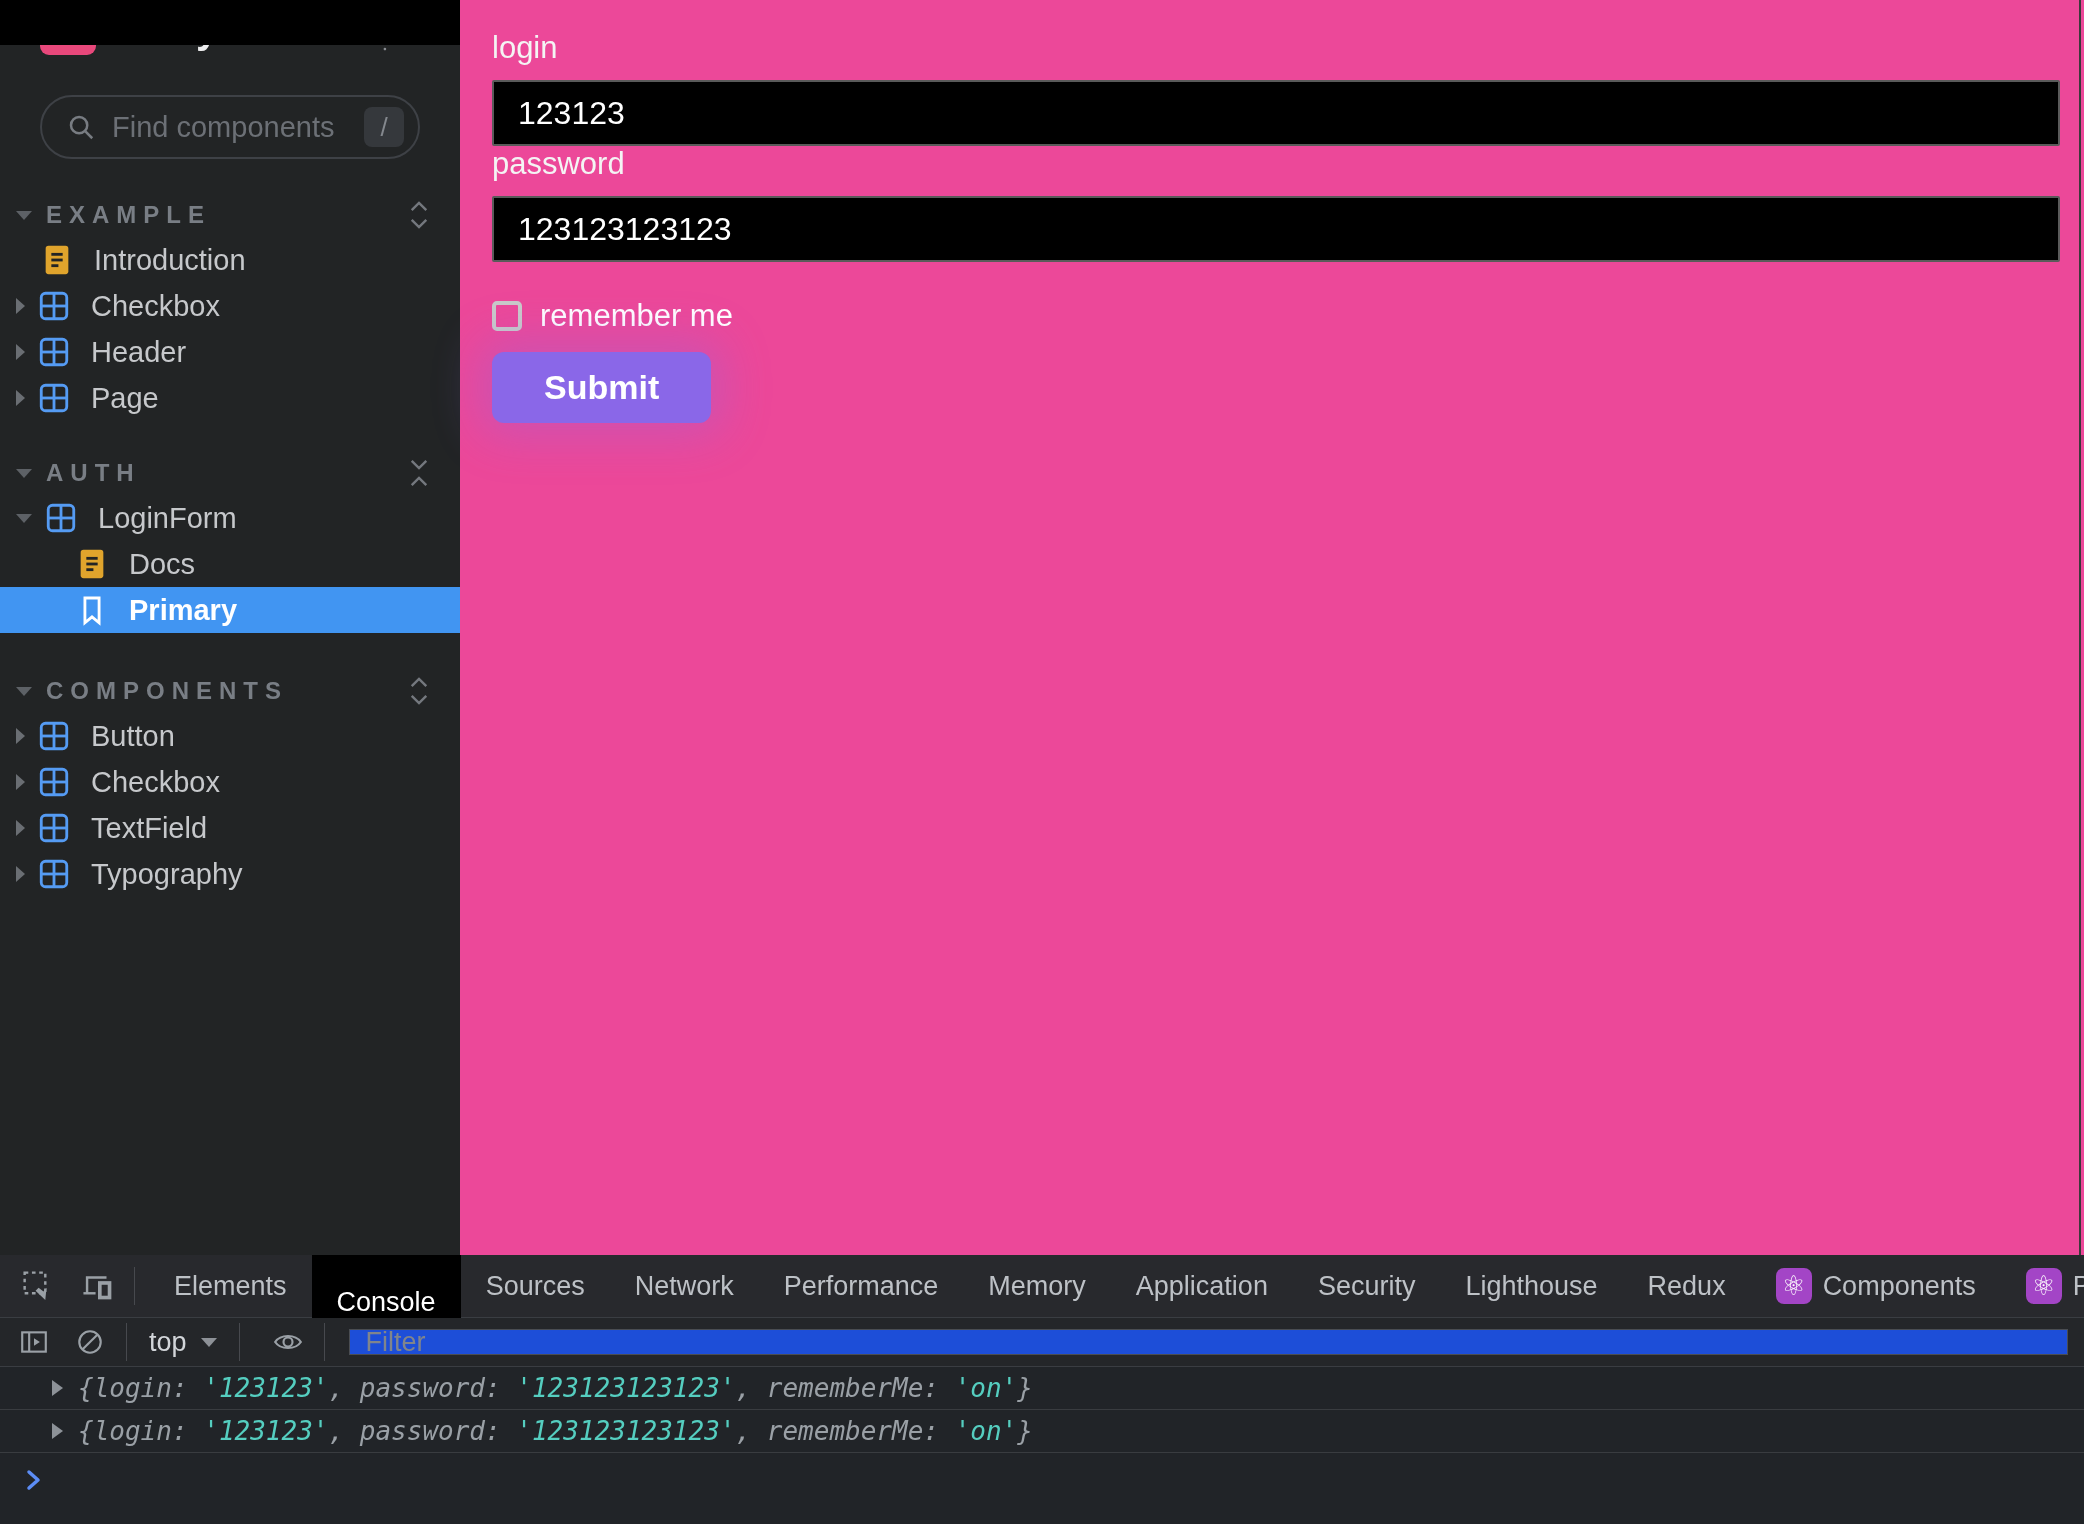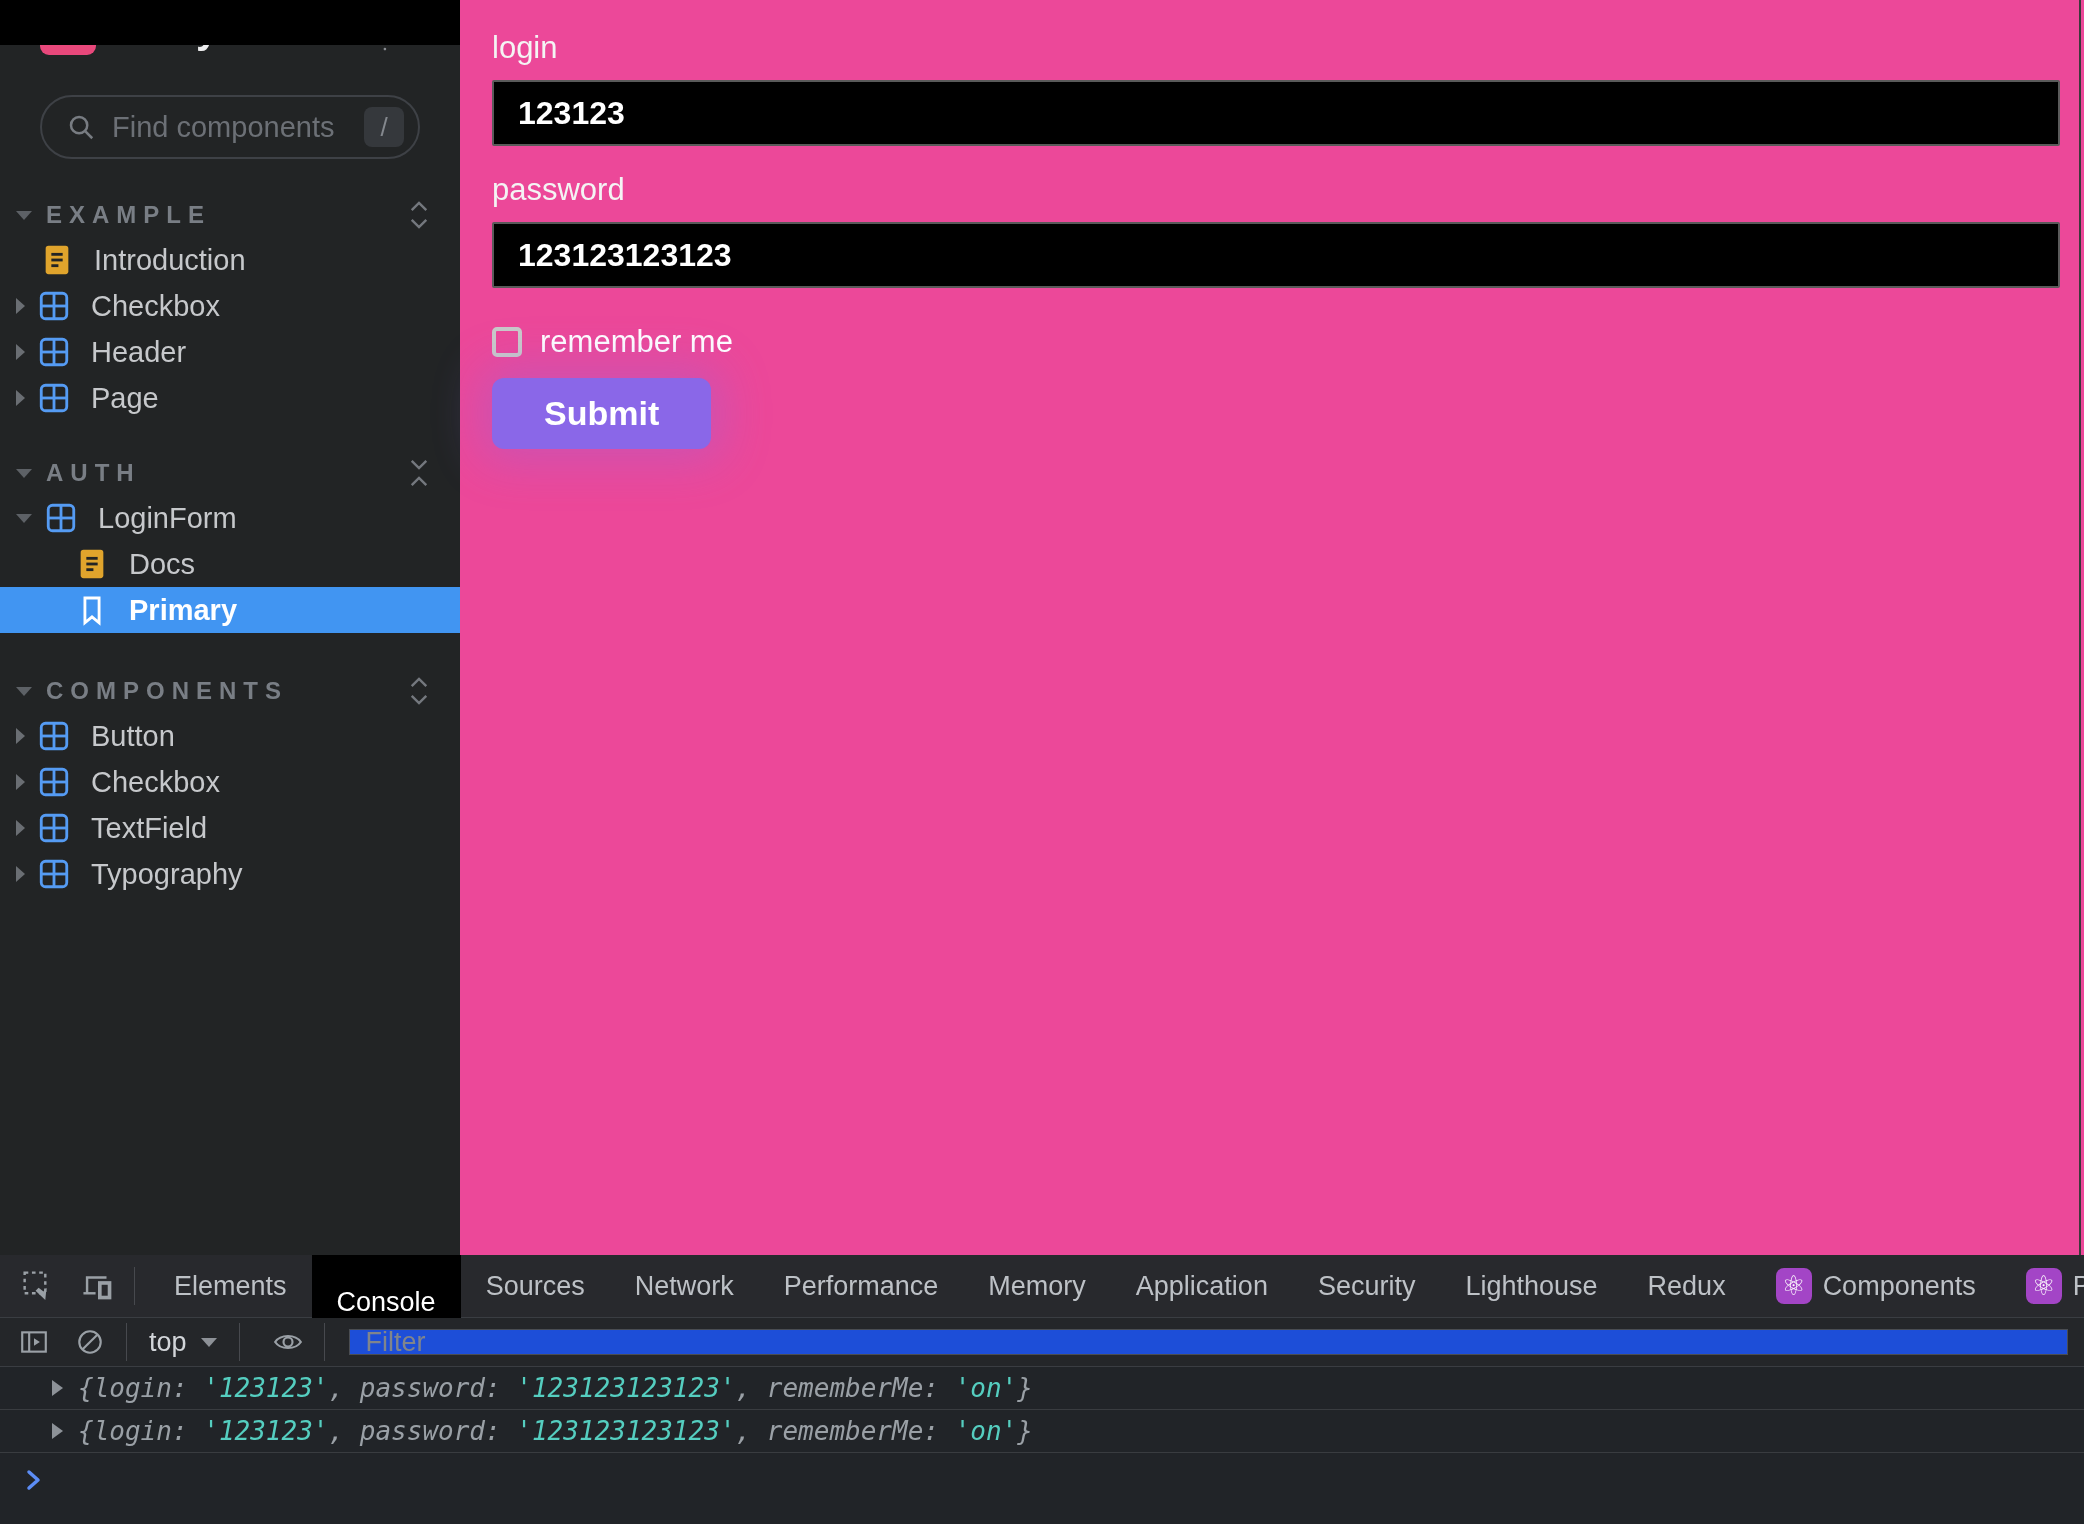--- a/index.html
+++ b/index.html
@@ -47,22 +47,22 @@
   .row.selected { background:#4195f2; color:#ffffff; font-weight:bold; }
   .bm-ic { color:#ffffff; }
 
   
   .preview { position:absolute; left:460px; top:0; width:1624px; height:1255px; background:#ec4899; }
   .scroll-line { position:absolute; right:3px; top:0; width:2px; height:1255px; background:#3a3a3a; }
   .form { position:absolute; left:32px; top:30px; width:1568px; color:#fff; }
   .f-label { font-size:31px; color:#f4f4f4; margin-bottom:14px; }
   .f-input { display:block; width:100%; height:66px; background:#000; border:2px solid #5a5a5a;
     color:#fff; font-size:32px; padding:0 24px; font-family:"Liberation Sans", sans-serif;
-    border-radius:2px; outline:none;font-weight:bold; }
-  .mt { margin-top:26px; }
+    border-radius:2px; outline:none; }
+  .mt { }
   .remember-row { display:flex; align-items:center; margin-top:36px; }
   .checkbox { width:30px; height:30px; border:4px solid #c9c9c9; border-radius:5px;
     background:transparent; flex:none; cursor:pointer; }
   .remember-label { margin-left:18px; font-size:31px; color:#fff; }
   .submit-btn { margin-top:18px; height:71px; padding:0 52px; background:#8a67e8; border:none;
     border-radius:12px; color:#fff; font-size:34px; font-weight:bold; cursor:pointer;
     font-family:"Liberation Sans", sans-serif;
     box-shadow:0 0 46px 14px rgba(138,103,232,0.30); }
 
   

